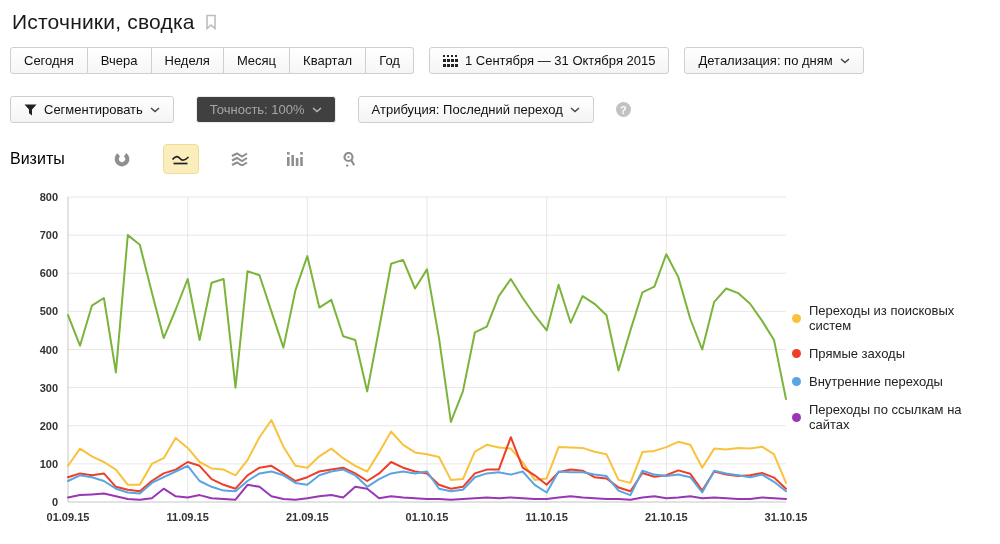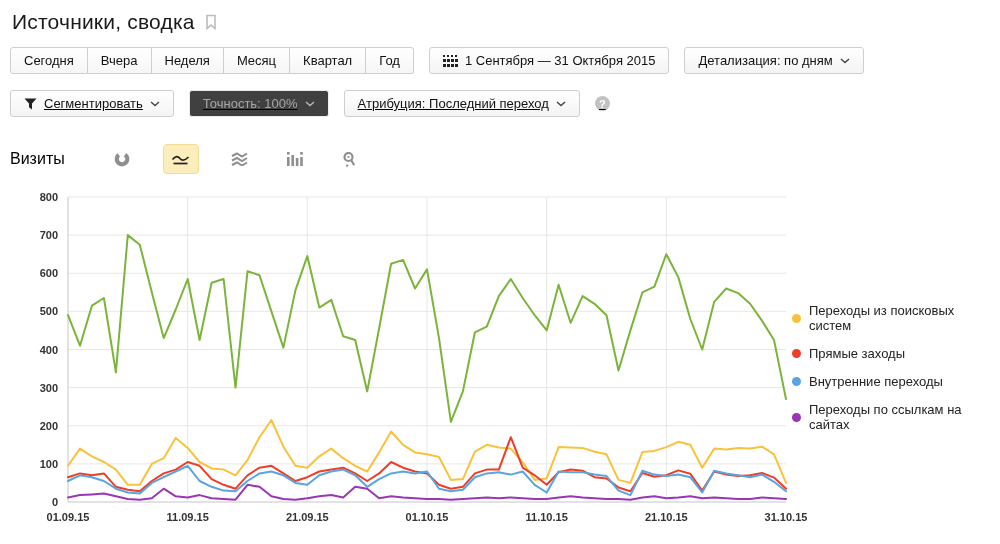--- a/index.html
+++ b/index.html
@@ -4,21 +4,21 @@
 <style>
   html,body{margin:0;padding:0;}
   body{width:1000px;height:544px;background:#fff;position:relative;overflow:hidden;
        font-family:"Liberation Sans",sans-serif;-webkit-font-smoothing:antialiased;}
 
   .header{position:absolute;left:12px;top:10px;display:flex;align-items:center;gap:10px;}
   .header h1{font-size:21px;font-weight:400;color:#1a1a1a;margin:0;letter-spacing:.2px;}
 
   .row{position:absolute;display:flex;align-items:center;}
   #row1{left:10px;top:47px;gap:15px;}
-  #row2{left:10px;top:90px;gap:15px;text-decoration:underline;}
+  #row2{left:10px;top:96px;gap:22px;}
 
   .btn{display:inline-flex;align-items:center;height:27px;padding:4px 13px;box-sizing:border-box;
        background:linear-gradient(#ffffff,#f4f4f4);border:1px solid #cfcfcf;border-radius:3px;
        font-size:13px;color:#111;cursor:pointer;gap:7px;white-space:nowrap;}
   .seg{display:flex;}
   .seg .btn{border-radius:0;border-left:none;background:linear-gradient(#ffffff,#f6f6f6);}
   .seg .btn:first-child{border-left:1px solid #cfcfcf;border-radius:3px 0 0 3px;}
   .seg .btn:last-child{border-radius:0 3px 3px 0;}
   .btn.disabled{background:#404040;border-color:#ededed;color:#a6a6a6;cursor:default;}
   .btn.disabled svg path{stroke:#b9b9b9;}

